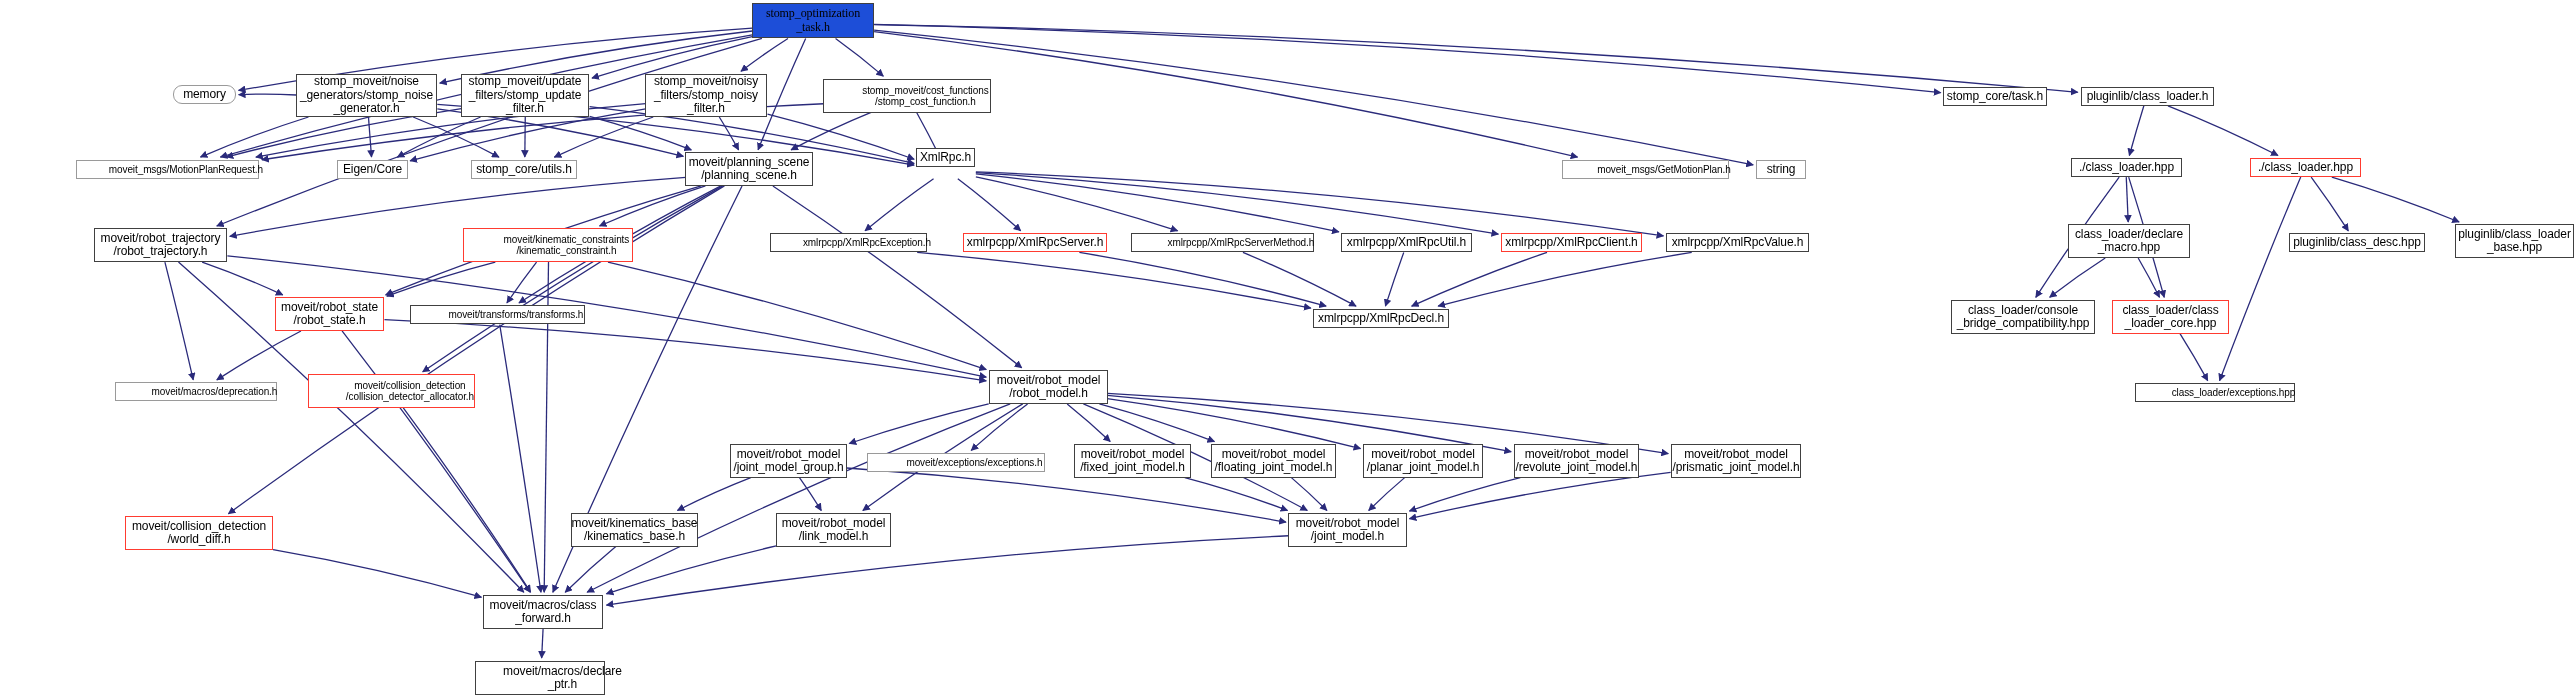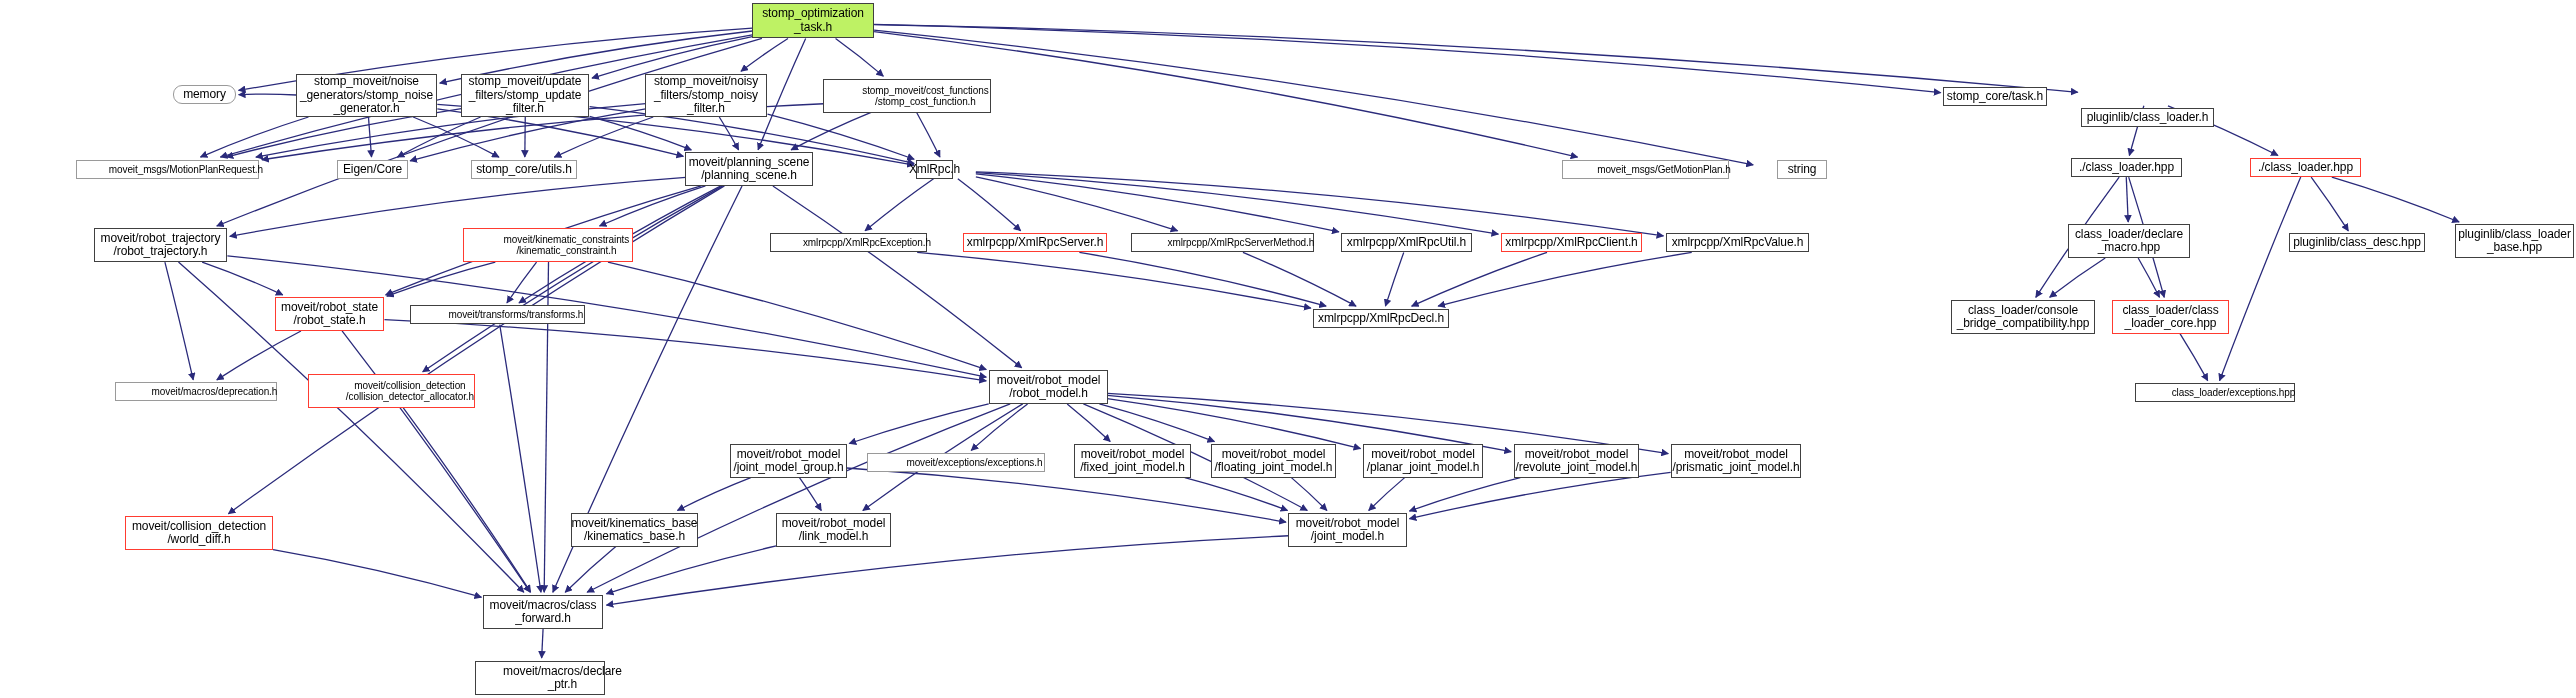--- a/index.html
+++ b/index.html
@@ -32,21 +32,21 @@
     font-size:12px;
     line-height:1.12;
     letter-spacing:-0.1px;
     white-space:pre-line;
     padding:0.8px 3.2px;
     z-index:5;
     cursor:default;
   }
   .node.red{ border-color:#ff3b30; }
   .node.grey-border{ border-color:#9a9a9a; }
-  .node.root{ background:#bef264; border-color:#404040; }
+  .node.root{ background:#1d4ed8; border-color:#404040;font-family:Liberation Serif, serif; }
   .node.small{ font-size:10px;padding-left:40px; }
 </style>
 </head>
 <body>
 
 <div id="canvas">
   <svg id="edges" viewBox="0 0 3213 871">
       <defs>
         <marker id="ah" viewBox="0 0 10 10" refX="9" refY="5" markerWidth="6" markerHeight="6" orient="auto-start-reverse">
           <path d="M 0 0 L 10 5 L 0 10 z" fill="#2a2a7a"></path>
@@ -159,29 +159,29 @@
 _generator.h</div>
     <div class="node" style="left: 461px; top: 74px; width: 128px; height: 43px;">stomp_moveit/update
 _filters/stomp_update
 _filter.h</div>
     <div class="node" style="left: 645px; top: 74px; width: 122px; height: 43px;">stomp_moveit/noisy
 _filters/stomp_noisy
 _filter.h</div>
     <div class="node small" style="left: 823px; top: 79px; width: 168px; height: 34px;">stomp_moveit/cost_functions
 /stomp_cost_function.h</div>
     <div class="node" style="left: 1943px; top: 87px; width: 104px; height: 19px;">stomp_core/task.h</div>
-    <div class="node" style="left: 2081px; top: 87px; width: 133px; height: 19px; margin-top: 21px;">pluginlib/class_loader.h</div>
+    <div class="node" style="left: 2081px; top: 87px; width: 133px; height: 19px;">pluginlib/class_loader.h</div>
     <div class="node grey-border small" style="left: 76px; top: 160px; width: 183px; height: 19px;">moveit_msgs/MotionPlanRequest.h</div>
     <div class="node grey-border" style="left: 337px; top: 160px; width: 71px; height: 19px;">Eigen/Core</div>
     <div class="node grey-border" style="left: 471px; top: 160px; width: 106px; height: 19px;">stomp_core/utils.h</div>
     <div class="node" style="left: 685px; top: 152px; width: 128px; height: 34px;">moveit/planning_scene
 /planning_scene.h</div>
-    <div class="node" style="left: 916px; top: 160px; width: 37px; height: 19px;">XmlRpc.h</div>
+    <div class="node" style="left: 916px; top: 148px; width: 59px; height: 19px;">XmlRpc.h</div>
     <div class="node grey-border small" style="left: 1562px; top: 160px; width: 167px; height: 19px;">moveit_msgs/GetMotionPlan.h</div>
-    <div class="node grey-border" style="left: 1756px; top: 160px; width: 50px; height: 19px; margin-left: 21px;">string</div>
+    <div class="node grey-border" style="left: 1756px; top: 160px; width: 50px; height: 19px;">string</div>
     <div class="node" style="left: 2071px; top: 158px; width: 111px; height: 19px;">./class_loader.hpp</div>
     <div class="node red" style="left: 2250px; top: 158px; width: 111px; height: 19px;">./class_loader.hpp</div>
     <div class="node" style="left: 94px; top: 228px; width: 133px; height: 34px;">moveit/robot_trajectory
 /robot_trajectory.h</div>
     <div class="node red small" style="left: 463px; top: 228px; width: 170px; height: 34px;">moveit/kinematic_constraints
 /kinematic_constraint.h</div>
     <div class="node small" style="left: 770px; top: 233px; width: 157px; height: 19px;">xmlrpcpp/XmlRpcException.h</div>
     <div class="node red" style="left: 963px; top: 233px; width: 144px; height: 19px;">xmlrpcpp/XmlRpcServer.h</div>
     <div class="node small" style="left: 1131px; top: 233px; width: 183px; height: 19px;">xmlrpcpp/XmlRpcServerMethod.h</div>
     <div class="node" style="left: 1341px; top: 233px; width: 131px; height: 19px;">xmlrpcpp/XmlRpcUtil.h</div>

